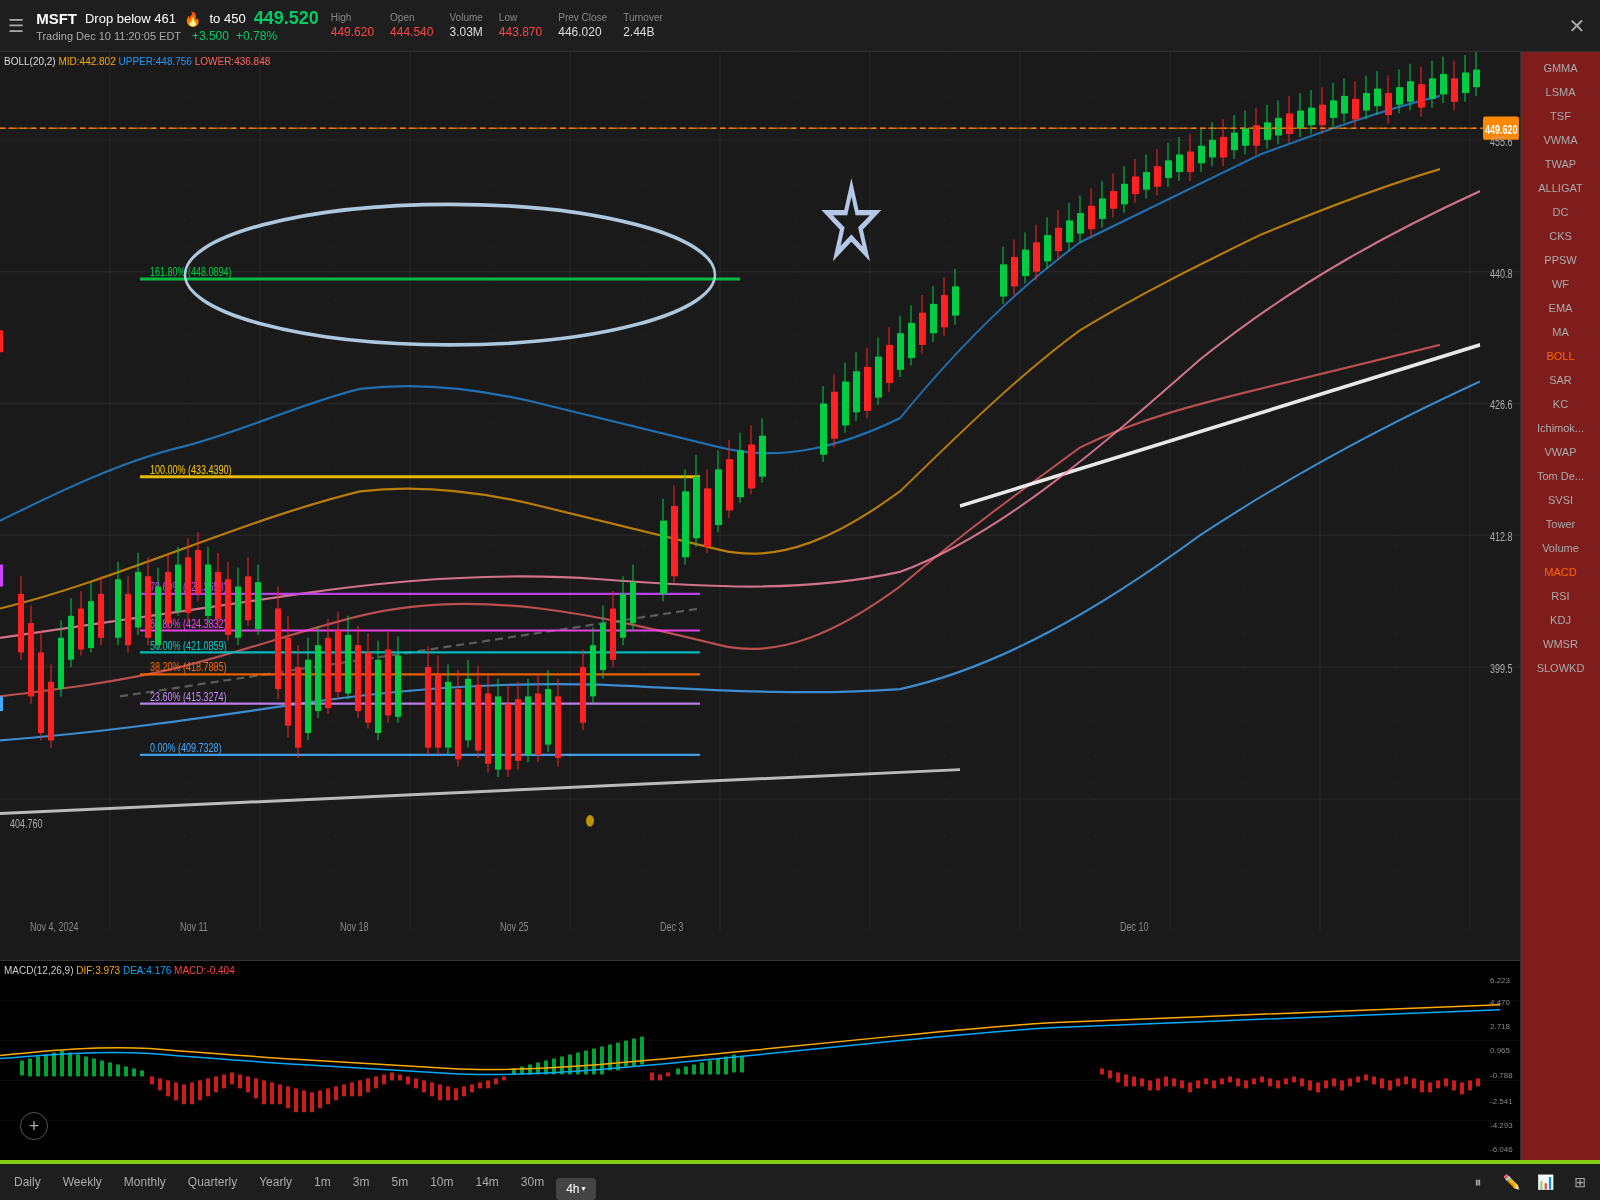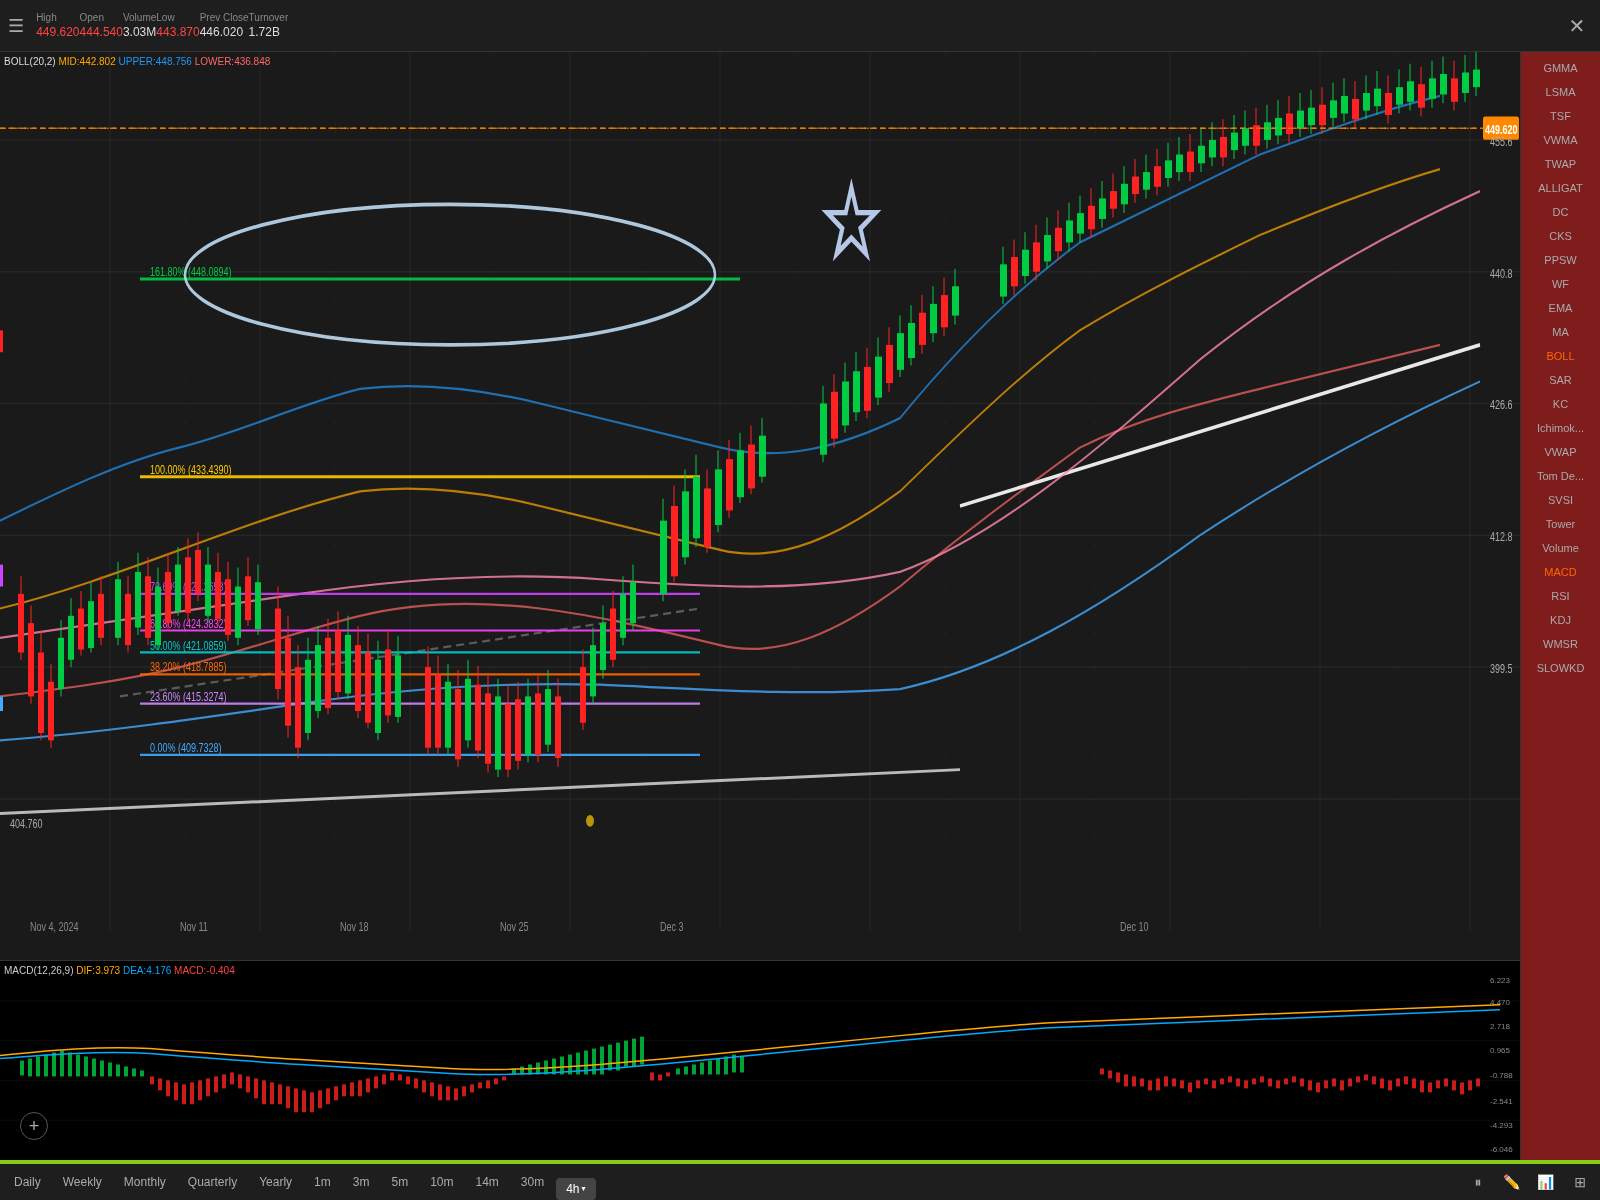--- a/index.html
+++ b/index.html
@@ -34,20 +34,21 @@
       align-items: center;
       gap: 8px;
     }
     .ticker-name { color: #fff; font-size: 15px; font-weight: bold; }
     .ticker-price { color: #00cc66; font-size: 18px; font-weight: bold; }
     .ticker-change { color: #00cc66; font-size: 12px; }
     .ticker-date { color: #aaa; font-size: 11px; }
 
     #header-stats {
       display: flex;
+      gap: 16px;
       align-items: center;
       flex: 1;
     }
     .stat-group { display: flex; flex-direction: column; gap: 2px; }
     .stat-label { color: #888; font-size: 10px; }
     .stat-val-red { color: #ff4444; font-size: 12px; }
     .stat-val-white { color: #ddd; font-size: 12px; }
 
     #close-btn {
       margin-left: auto;
@@ -186,20 +187,34 @@
     
     #sidebar::-webkit-scrollbar { width: 4px; }
     #sidebar::-webkit-scrollbar-track { background: #1e1e1e; }
     #sidebar::-webkit-scrollbar-thumb { background: #444; }
   </style>
 </head>
 <body>
 
 <div id="header">
   <div style="color:#aaa;font-size:18px;cursor:pointer;">☰</div>
+  <div id="header-left">
+    <div id="ticker-row">
+      <span class="ticker-name">MSFT</span>
+      <span style="color:#fff;font-size:13px;">Drop below 461</span>
+      <span style="font-size:14px;">🔥</span>
+      <span style="color:#fff;font-size:13px;">to 450</span>
+      <span class="ticker-price">449.520</span>
+    </div>
+    <div>
+      <span class="ticker-date">Trading Dec 10 11:20:05 EDT</span>
+      <span class="ticker-change" style="margin-left:8px;">+3.500</span>
+      <span class="ticker-change" style="margin-left:4px;">+0.78%</span>
+    </div>
+  </div>
   <div id="header-stats">
     <div class="stat-group">
       <span class="stat-label">High</span>
       <span class="stat-val-red">449.620</span>
     </div>
     <div class="stat-group">
       <span class="stat-label">Open</span>
       <span class="stat-val-red">444.540</span>
     </div>
     <div class="stat-group">
@@ -209,21 +224,21 @@
     <div class="stat-group">
       <span class="stat-label">Low</span>
       <span class="stat-val-red">443.870</span>
     </div>
     <div class="stat-group">
       <span class="stat-label">Prev Close</span>
       <span class="stat-val-white">446.020</span>
     </div>
     <div class="stat-group">
       <span class="stat-label">Turnover</span>
-      <span class="stat-val-white">1.72B</span>
+      <span class="stat-val-white">2.44B</span>
     </div>
   </div>
   <div id="close-btn">✕</div>
 </div>
 
 <div id="main-area">
 
   <div id="chart-container">
 
     <div id="price-chart">

